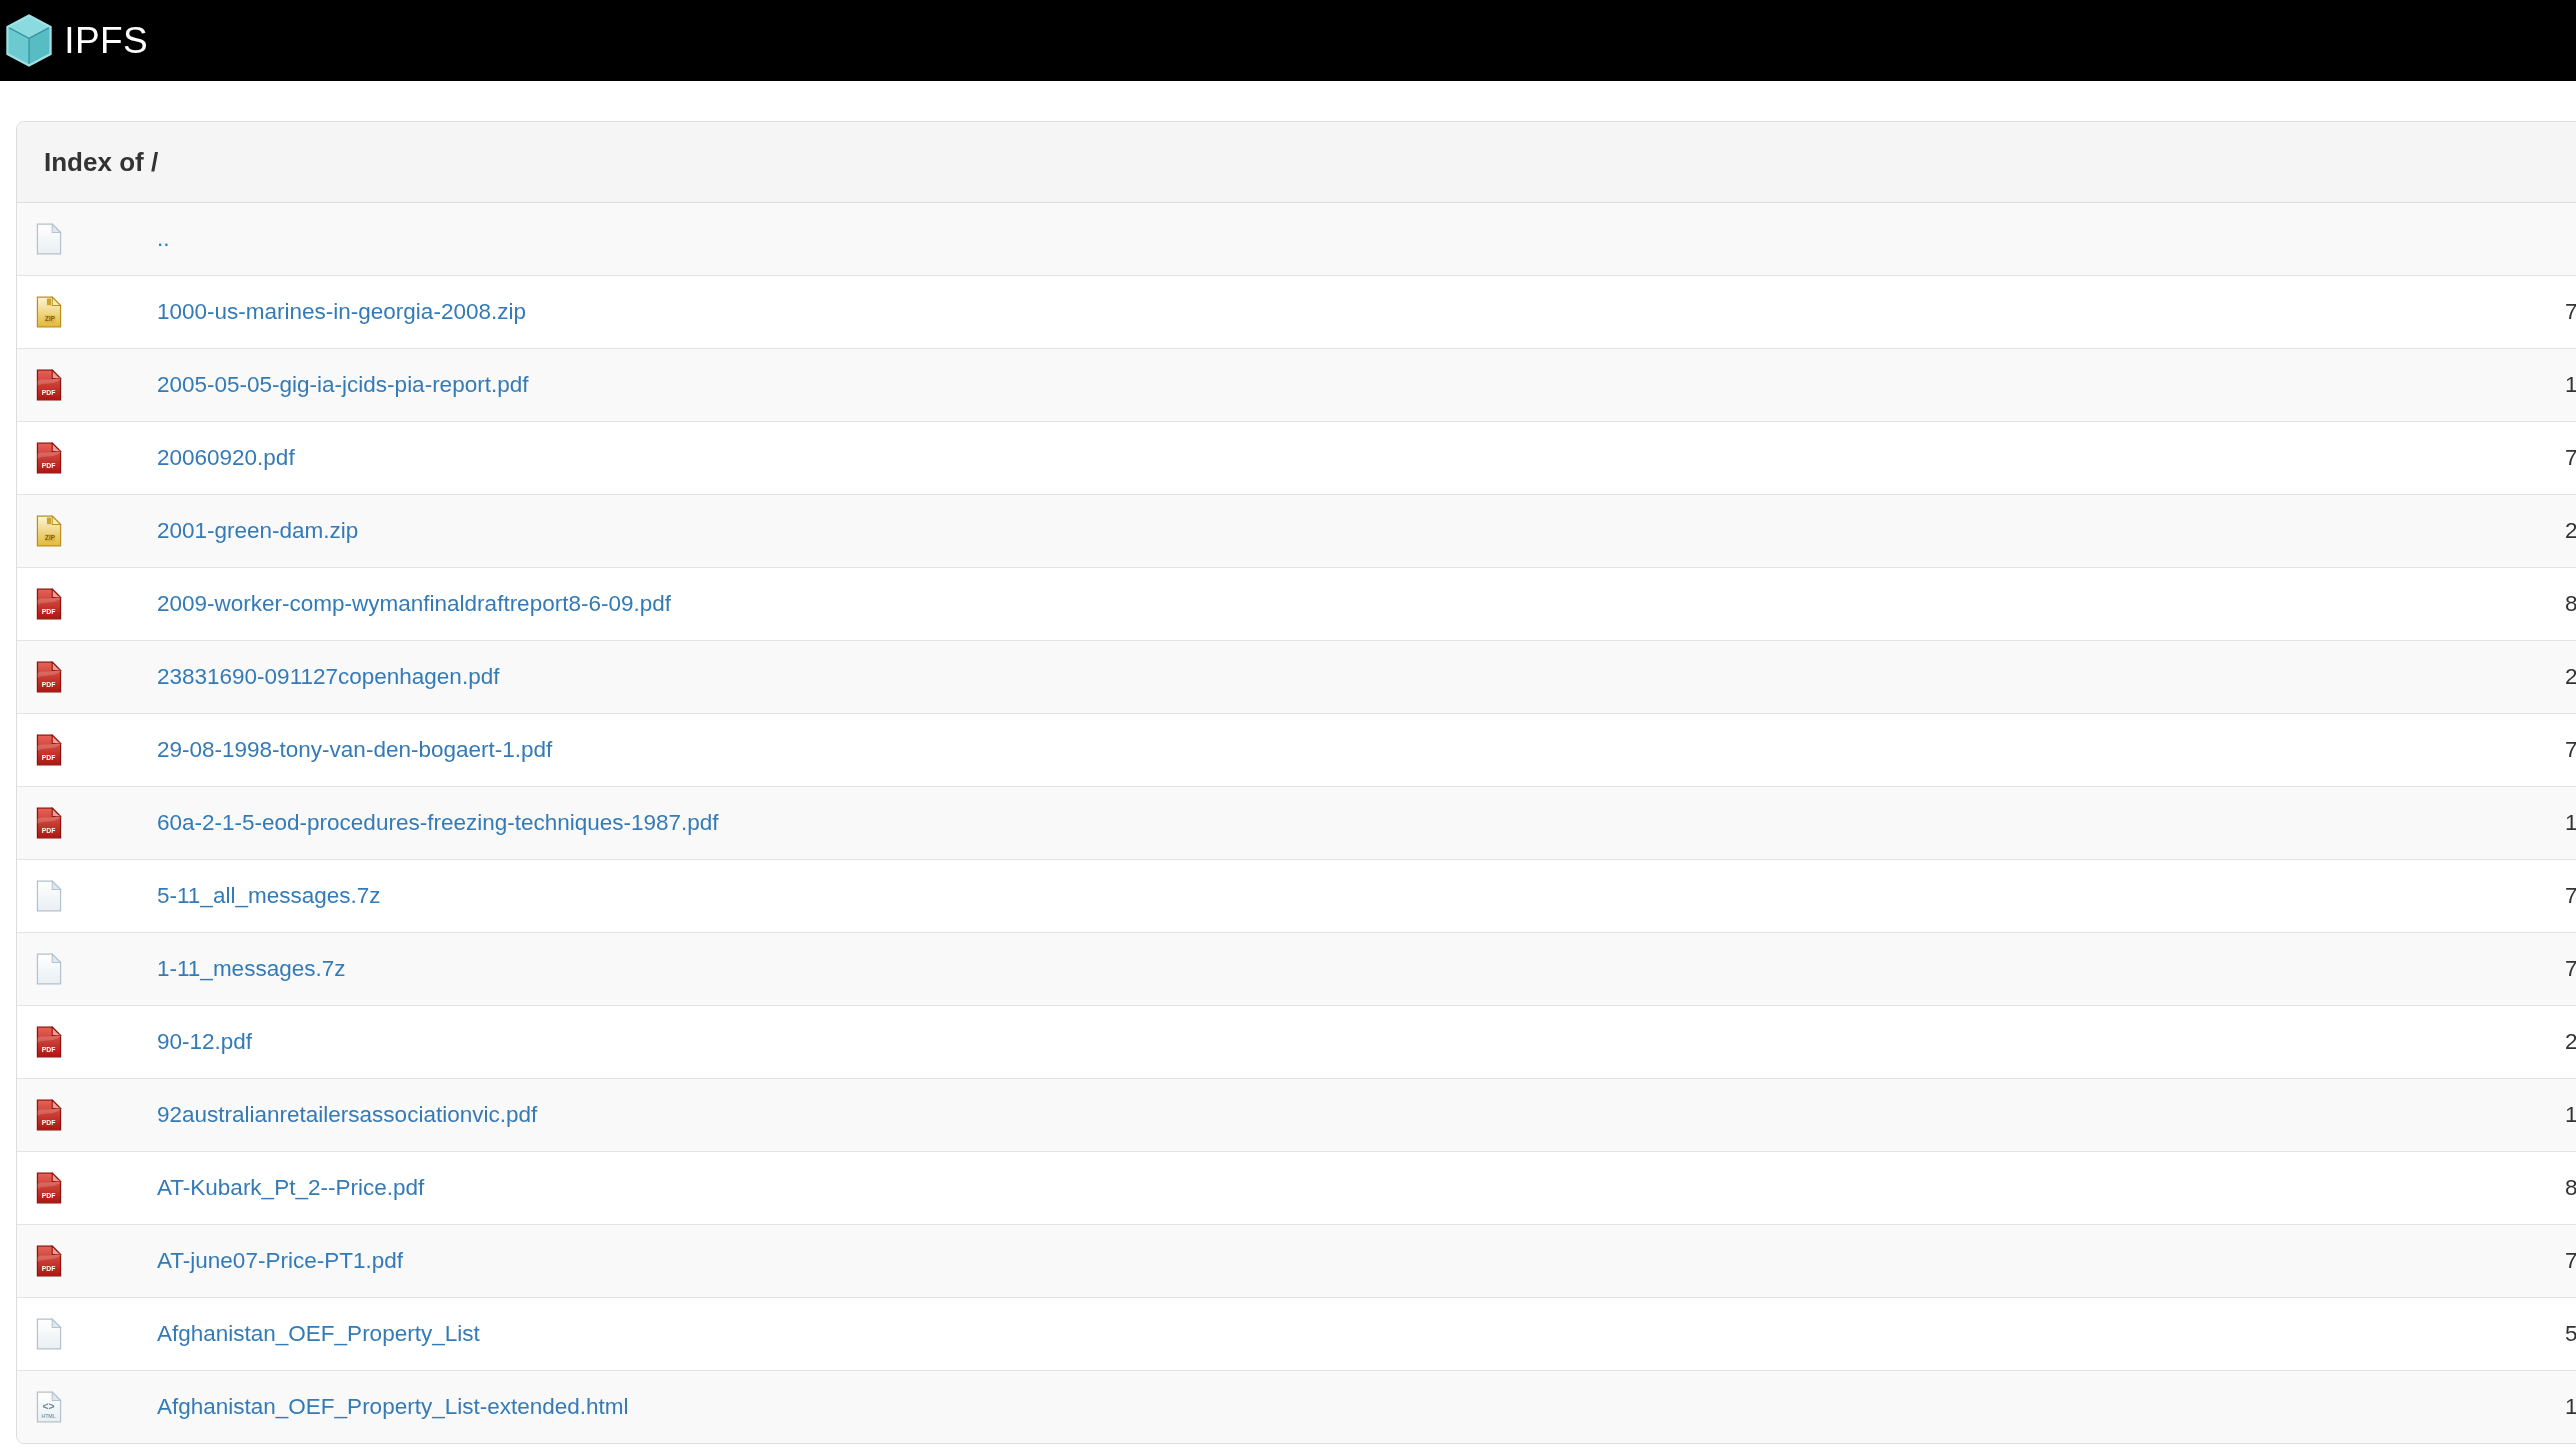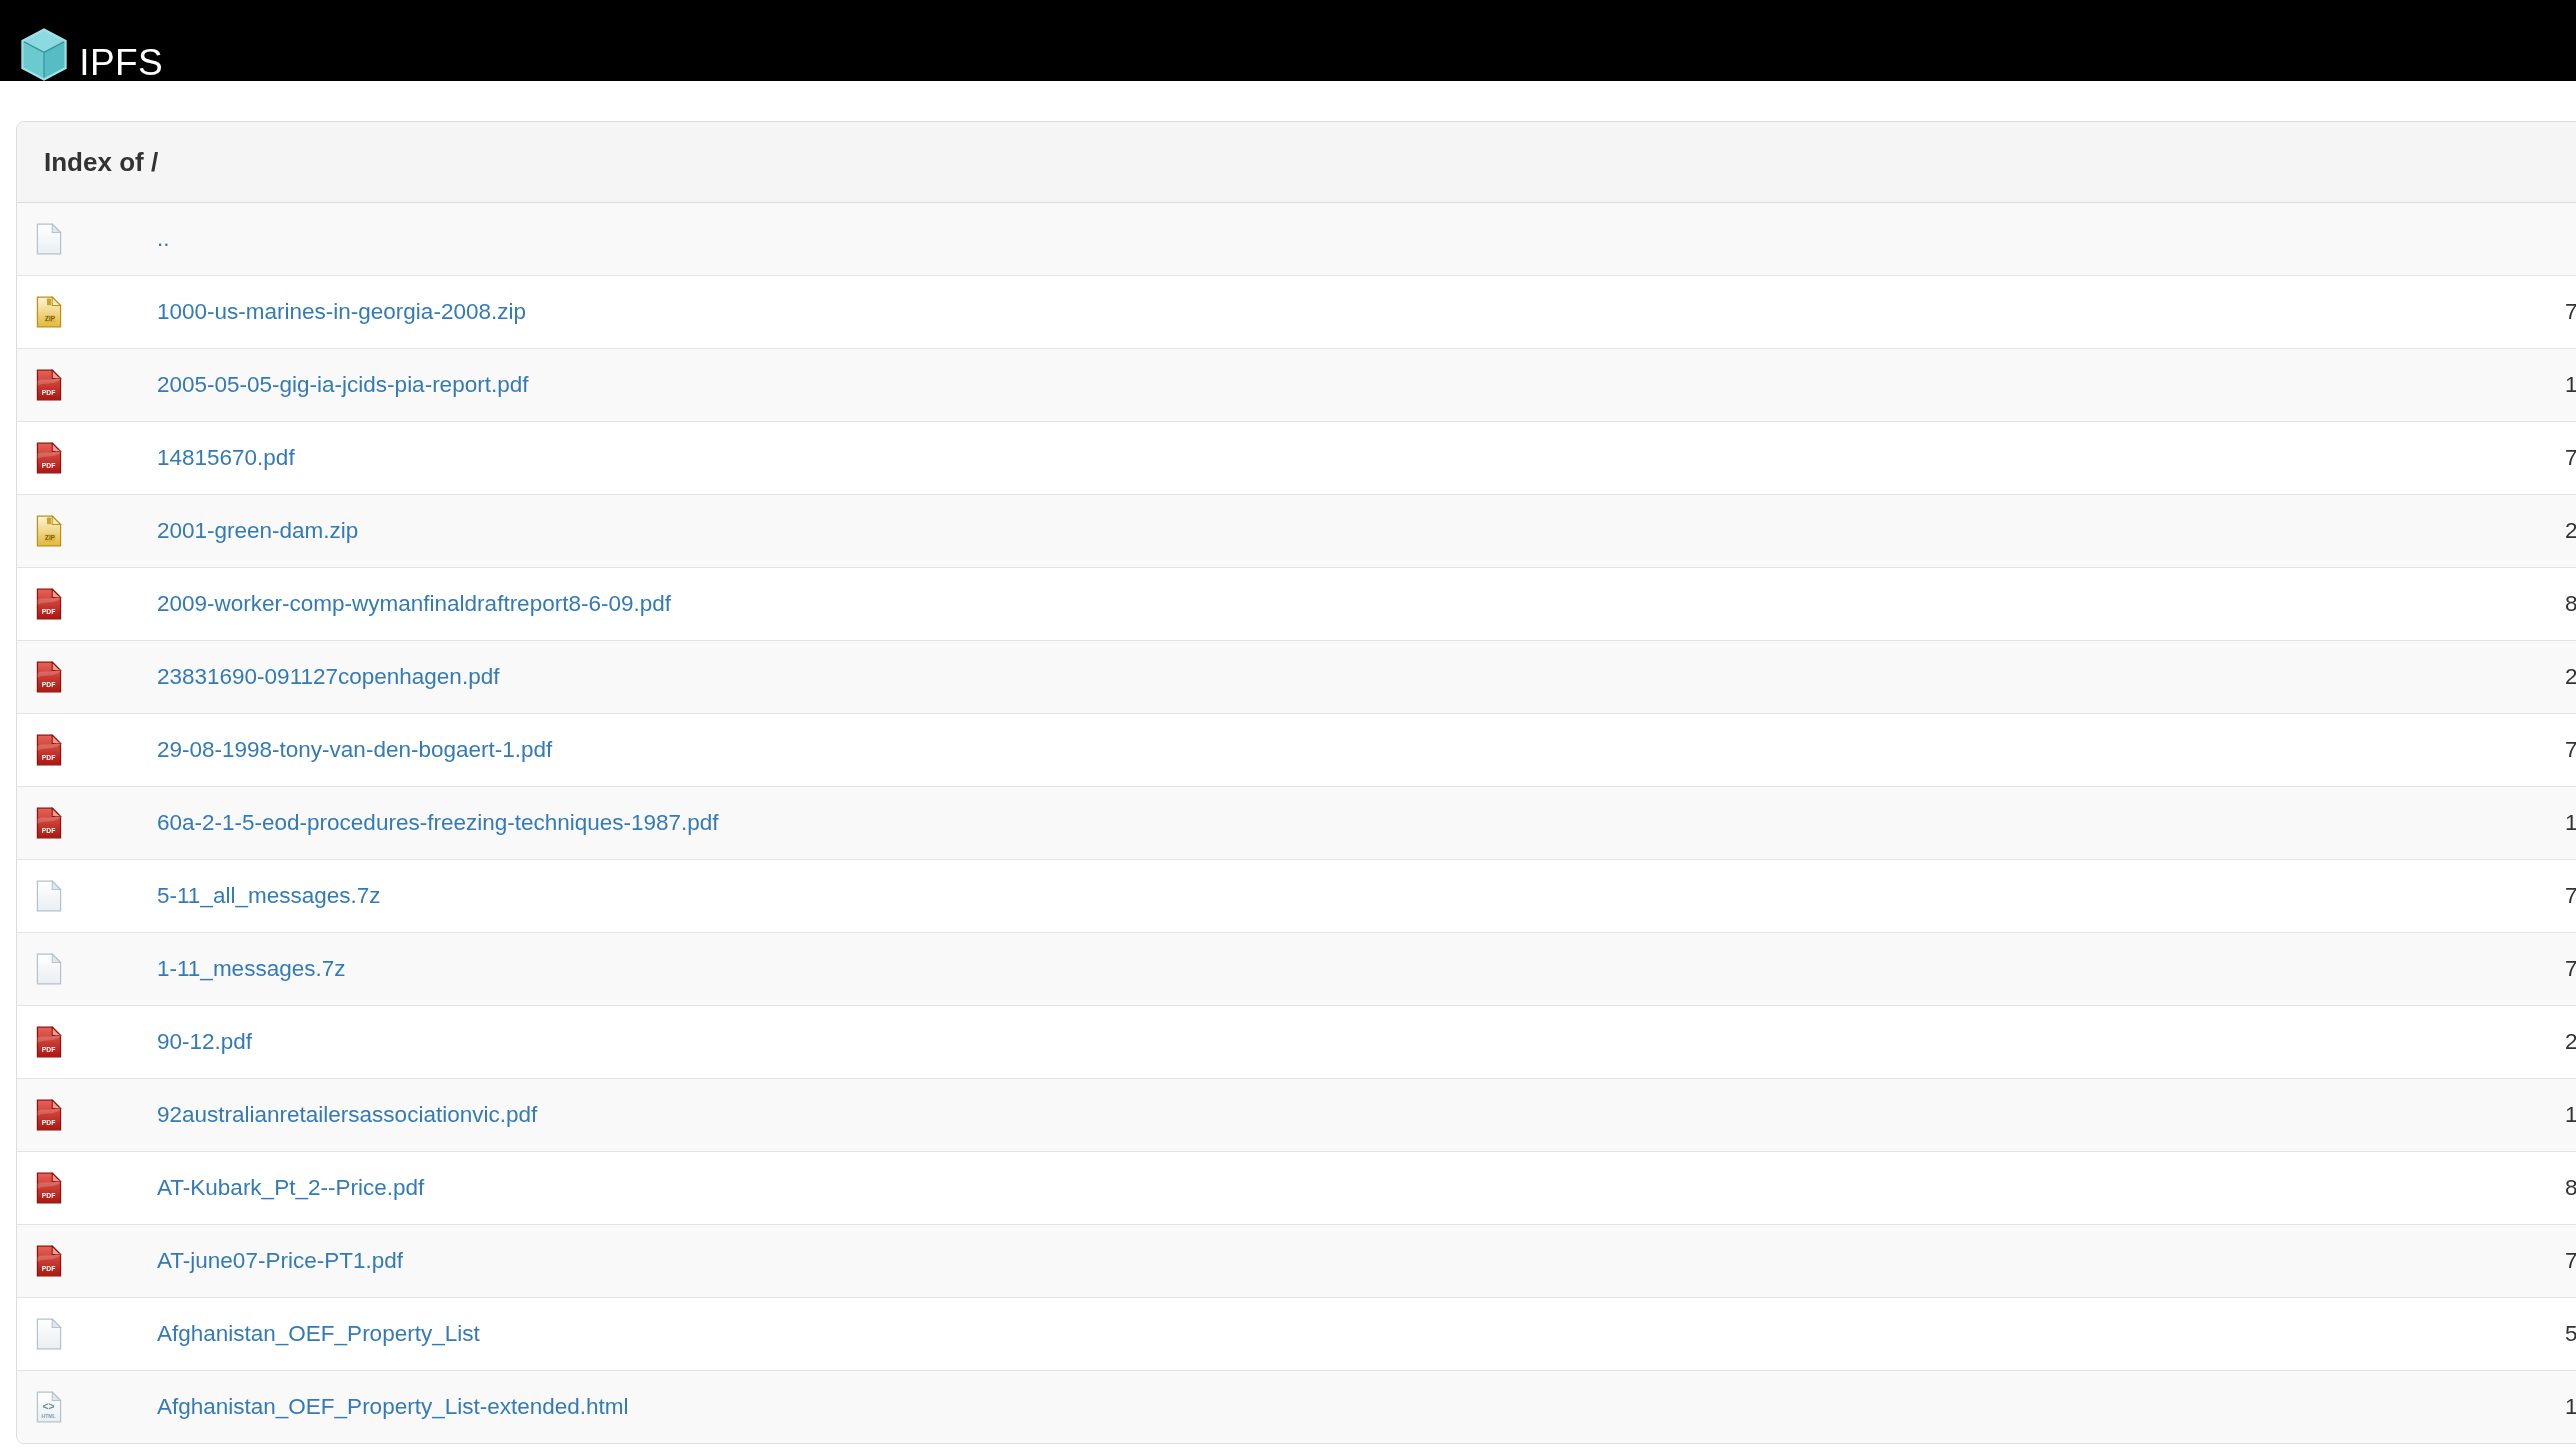--- a/index.html
+++ b/index.html
@@ -10,22 +10,22 @@
     overflow: hidden;
     background: #ffffff;
     font-family: "Liberation Sans", "DejaVu Sans", sans-serif;
   }
 
   
   .navbar {
     height: 81px;
     background: #000000;
     display: flex;
-    align-items: flex-end;
-    padding-left: 20px;
+    align-items: center;
+    padding-left: 5px;
   }
   .navbar .logo {
     width: 48px;
     height: 53px;
     display: block;
     margin-right: 11.3px;
   }
   .brand {
     color: #ffffff;
     font-size: 37px;
@@ -192,21 +192,21 @@
           </td>
           <td class="name-cell"><a>2005-05-05-gig-ia-jcids-pia-report.pdf</a></td>
           <td class="size-cell">1</td>
         </tr>
         <tr>
           <td class="icon-cell">
             <svg class="file-icon" viewBox="0 0 32 40">
               <use href="#sym-pdf-file"></use>
             </svg>
           </td>
-          <td class="name-cell"><a>14815670.pdf</a></td>
+          <td class="name-cell"><a>20060920.pdf</a></td>
           <td class="size-cell">7</td>
         </tr>
         <tr>
           <td class="icon-cell">
             <svg class="file-icon" viewBox="0 0 32 40">
               <use href="#sym-zip-file"></use>
             </svg>
           </td>
           <td class="name-cell"><a>2001-green-dam.zip</a></td>
           <td class="size-cell">2</td>

